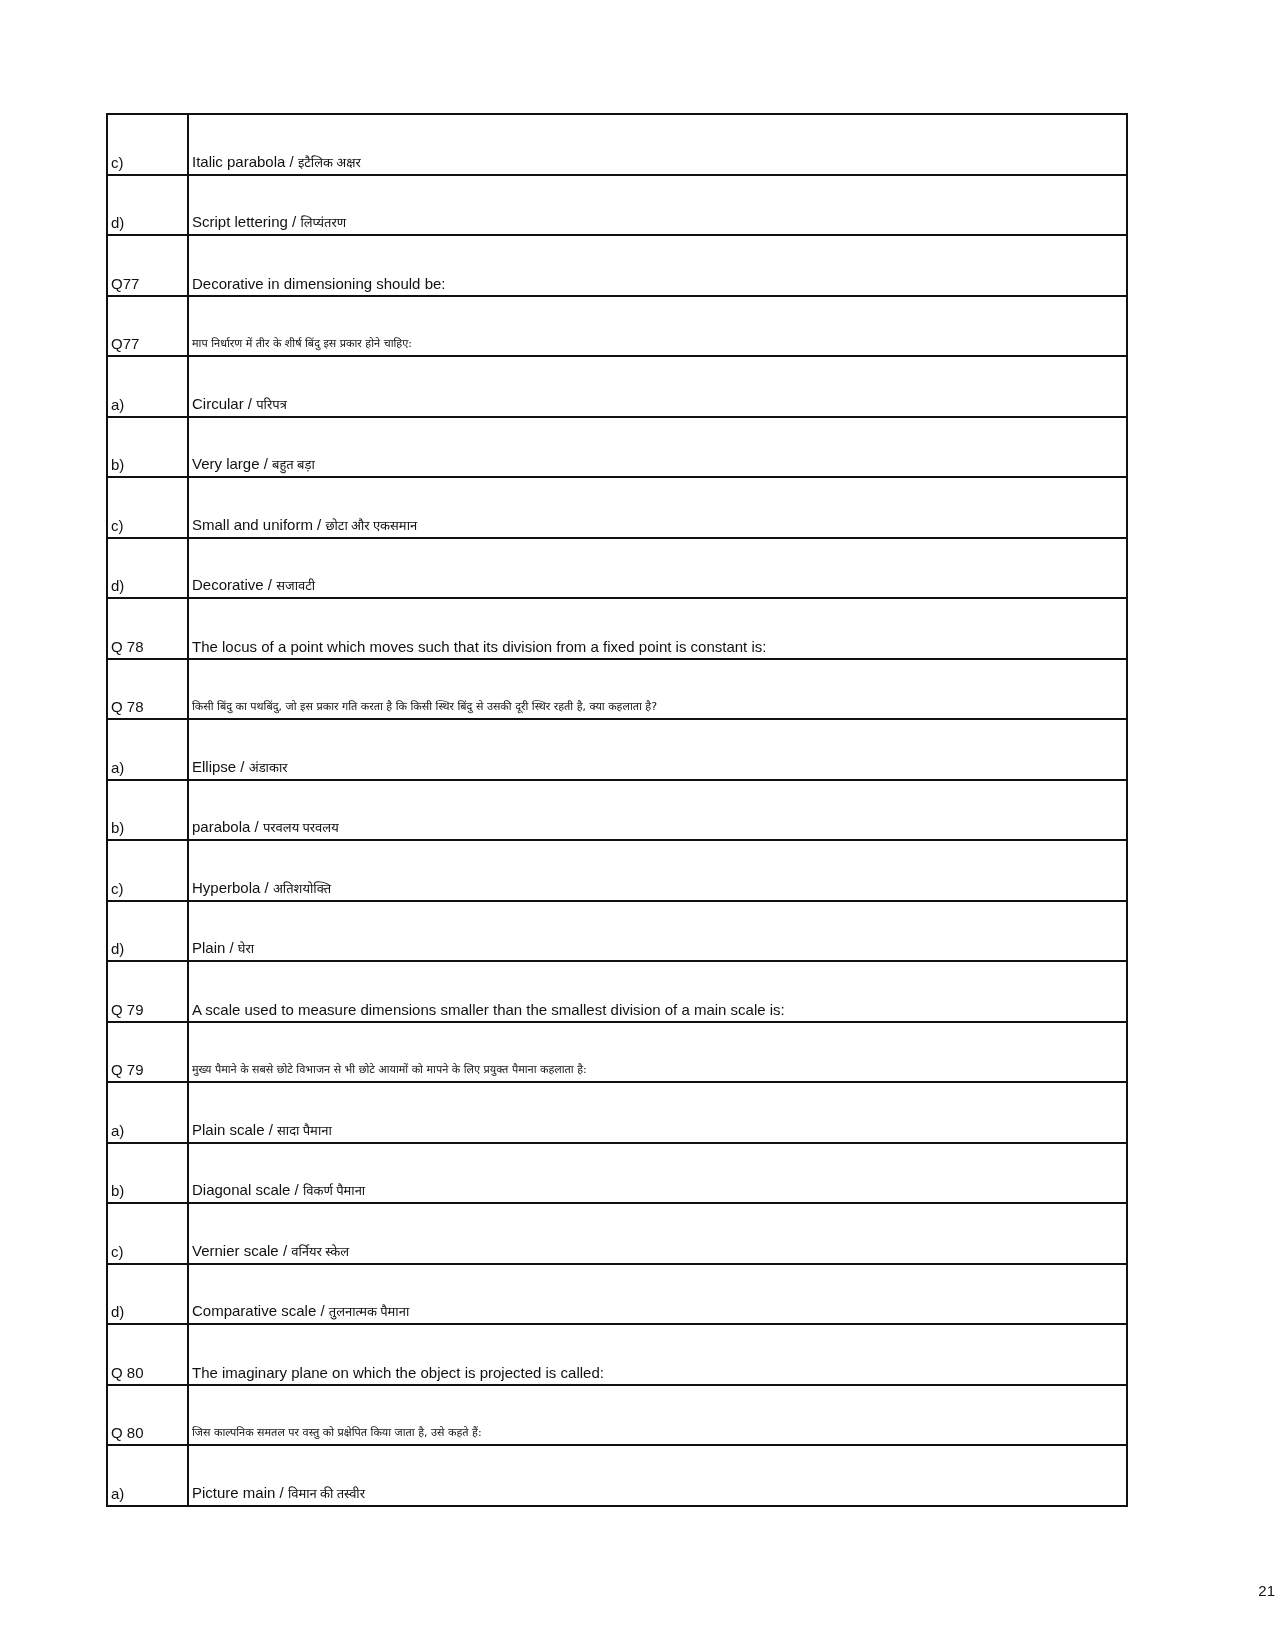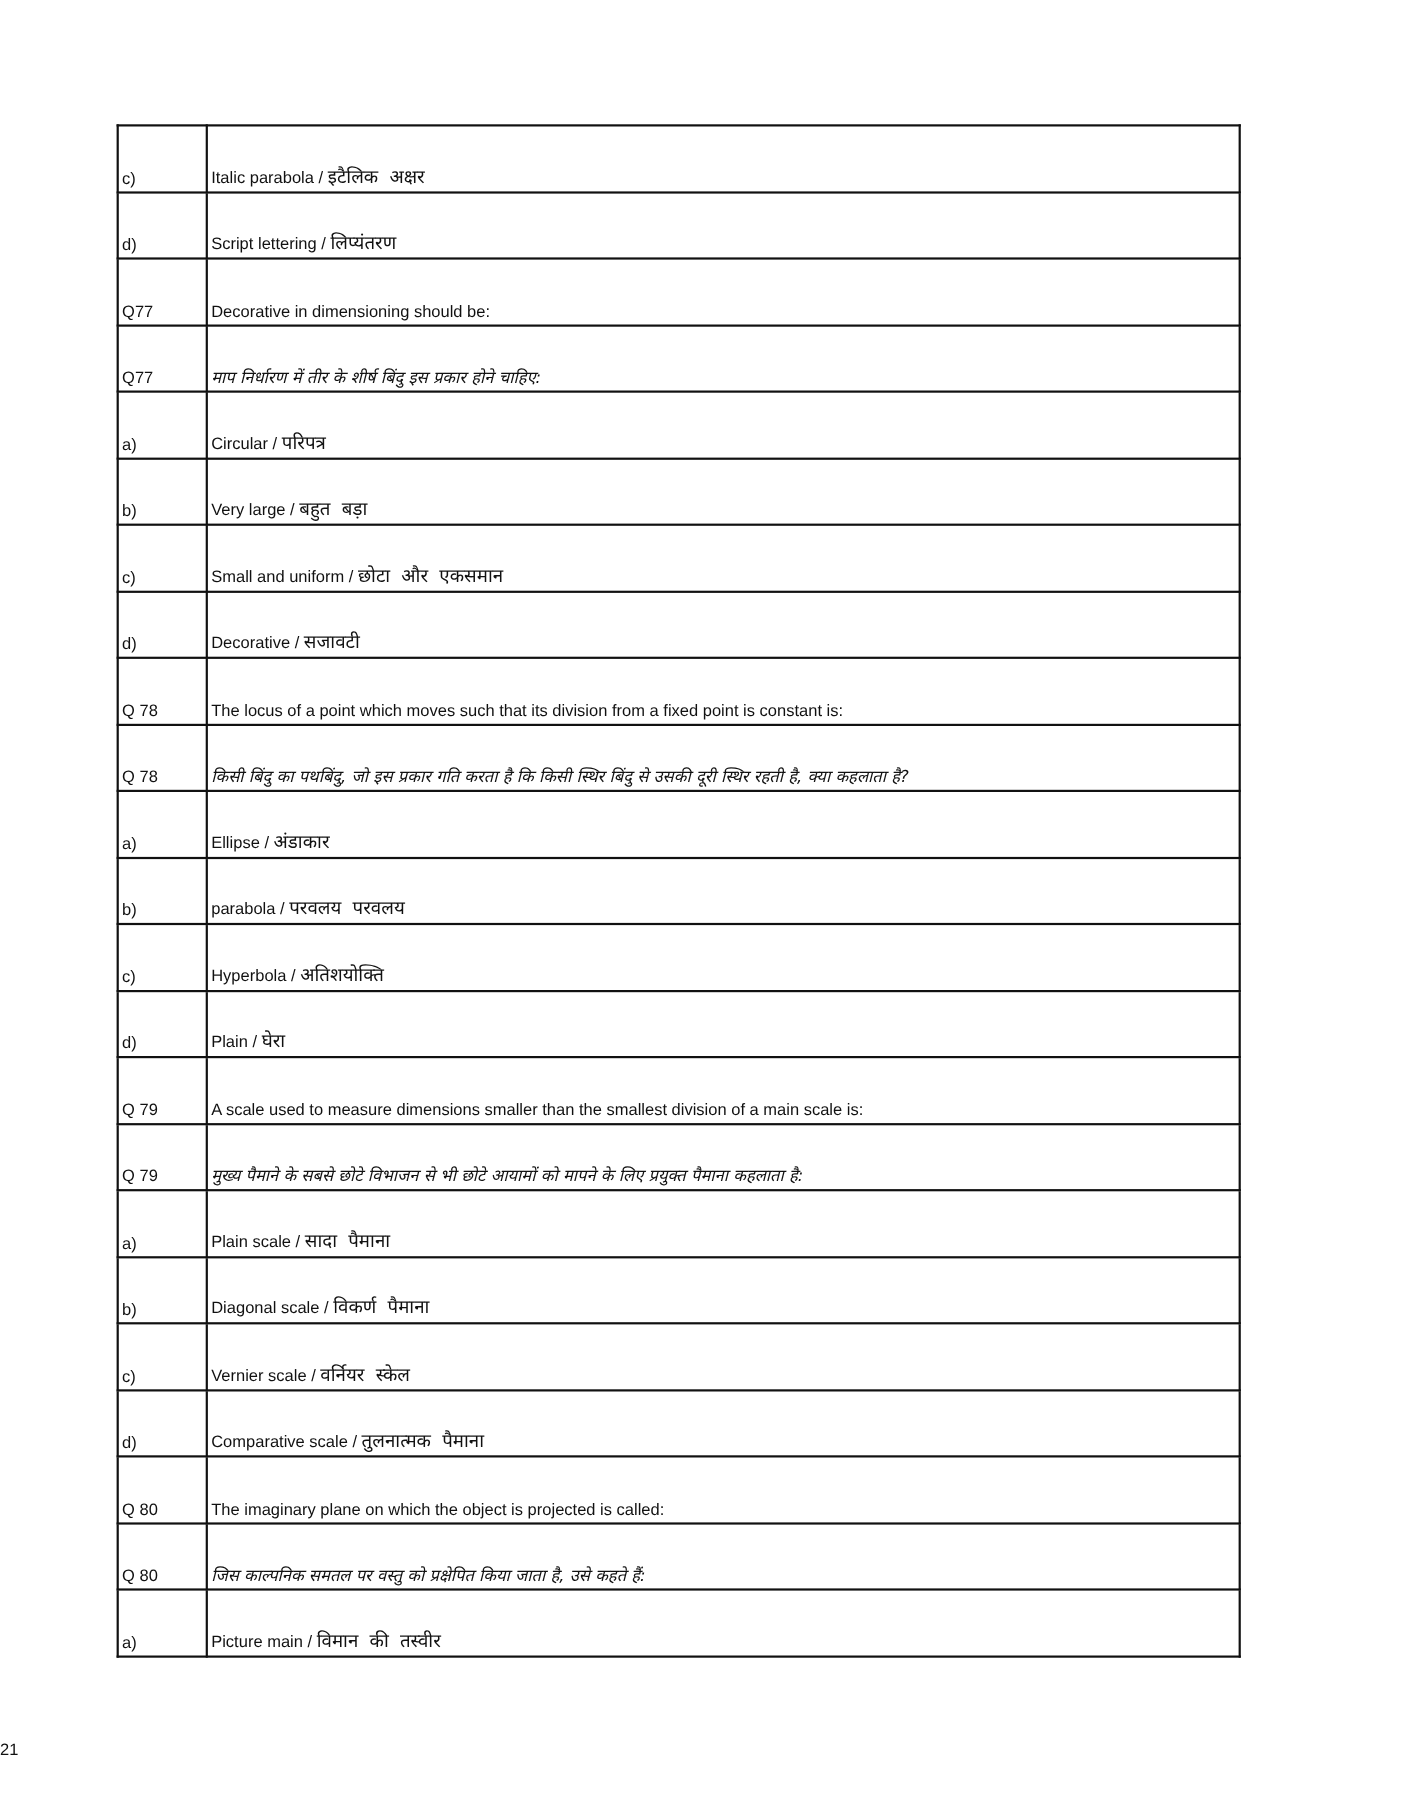--- a/index.html
+++ b/index.html
@@ -35,34 +35,33 @@
       padding: 0 3px 2px 3px;
       vertical-align: bottom;
       font-size: 15px;
       line-height: 18px;
       white-space: nowrap;
       overflow: hidden;
     }
     table.qtable col.c-label { width: 81px; }
     table.qtable col.c-text { width: 939px; }
     .hi {
-      font-family: Liberation Mono, monospace;
-      font-size: 17px;
+      font-family: Liberation Serif, serif;
+      font-size: 13px;
     }
     .hi-q {
       font-family: "DejaVu Sans", sans-serif;
-      font-size: 15px;
-      font-style: italic;
+      font-size: 11px;
     }
     .page-number {
       position: absolute;
       left: 0;
       width: 1275px;
       top: 1582px;
-      text-align: left;
+      text-align: right;
       font-size: 15px;
     }
   </style>
 </head>
 <body>
 
 <div class="page">
   <table class="qtable">
     <colgroup>
       <col class="c-label">

